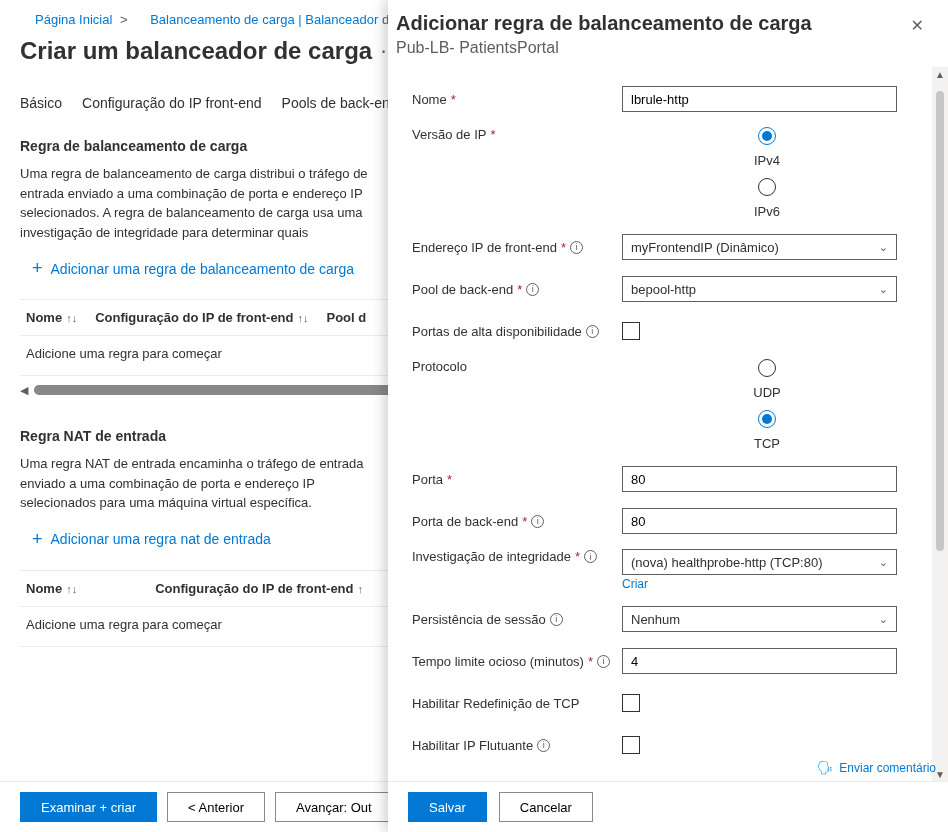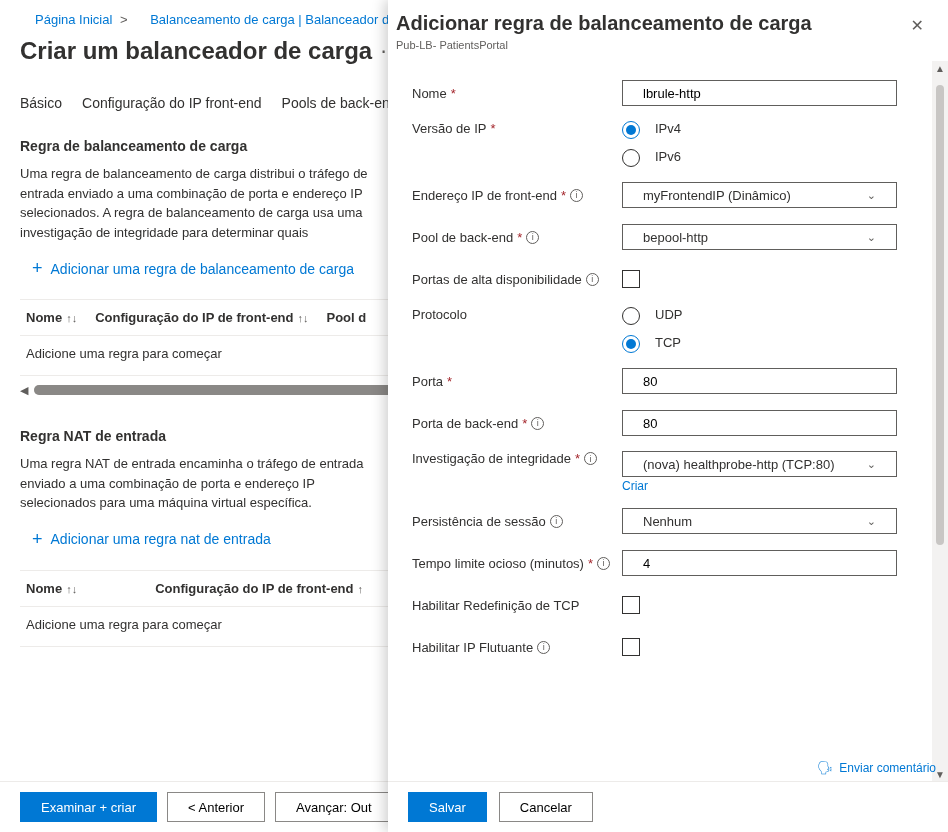--- a/index.html
+++ b/index.html
@@ -33,40 +33,40 @@
 .hscroll .thumb { position:absolute; left:0; top:0; width:60%; height:10px; background:#8a8886; border-radius:5px; }
 
 
 .bottom-bar { position:absolute; left:0; bottom:0; width: 948px; border-top:1px solid #edebe9; background:#fff; padding: 10px 20px; display:flex; gap:10px; }
 .btn { height: 30px; padding: 0 20px; font-size: 13px; border: 1px solid #8a8886; background:#fff; cursor:pointer; }
 .btn.primary { background:#0078d4; color:#fff; border-color:#0078d4; }
 
 .panel { position:absolute; right:0; top:0; width: 560px; height: 832px; background:#fff; box-shadow: -4px 0 12px rgba(0,0,0,.18); display:flex; flex-direction:column; }
 .panel-header { padding: 12px 20px 10px 8px; display:flex; justify-content:space-between; align-items:flex-start; }
 .panel-title { font-size: 20px; font-weight:600; }
-.panel-sub { font-size: 11px; color:#605e5c; margin-top:4px; }
+.panel-sub { font-size: 16px; color:#605e5c; margin-top:4px; }
 .close-x { font-size: 16px; color:#605e5c; cursor:pointer; padding:4px; }
 
 .panel-body-wrap { flex:1; display:flex; overflow:hidden; position:relative; }
 .panel-body { flex:1; overflow-y:auto; padding: 18px 20px 40px 24px; }
 .vscroll { width: 16px; background: #f3f2f1; position:relative; display:flex; flex-direction:column; align-items:center; }
 .vscroll .arrow { font-size:10px; color:#605e5c; height:14px; display:flex; align-items:center; }
 .vscroll .track { flex:1; width:16px; position:relative; }
 .vscroll .thumb { position:absolute; top:10px; width:8px; left:4px; height:460px; background:#c8c6c4; border-radius:4px; }
 
 .form-row { display:flex; align-items:center; min-height: 28px; margin-bottom: 14px; }
 .form-label { width: 210px; font-size:13px; display:flex; align-items:center; gap:4px; }
 .req { color:#a4262c; }
 .info-icon { display:inline-flex; width:13px; height:13px; border:1px solid #605e5c; border-radius:50%; align-items:center; justify-content:center; font-size:9px; color:#605e5c; }
 .form-control { flex: 1; }
-input[type=text].txt, .select { width: 275px; height: 26px; border:1px solid #605e5c; padding: 2px 20px; font-size:13px; background:#fff; }
+input[type=text].txt, .select { width: 275px; height: 26px; border:1px solid #605e5c; padding: 2px 8px; font-size:13px; background:#fff; }
 .select { display:flex; align-items:center; justify-content:space-between; cursor:pointer; }
 .chev { font-size: 11px; color:#605e5c; }
 .radio-group { display:flex; flex-direction:column; gap:10px; }
-.radio-item { display:flex; gap:15px; font-size:13px; }
+.radio-item { display:flex; align-items:center; gap:8px; font-size:13px;flex-direction:column; }
 .radio { width:18px; height:18px; border:1px solid #323130; border-radius:50%; display:flex; align-items:center; justify-content:center; }
 .radio.sel { border-color:#0078d4; }
 .radio.sel .dot { width:10px; height:10px; background:#0078d4; border-radius:50%; }
 .checkbox { width:18px; height:18px; border:1px solid #323130; background:#fff; }
 .link-under { font-size:12px; color:#0078d4; margin-top:2px; cursor:pointer; }
 
 .panel-footer { border-top:1px solid #edebe9; padding: 10px 20px; display:flex; gap:12px; align-items:center; position:relative; }
 .feedback { position:absolute; right:12px; top:-22px; color:#0078d4; font-size:12px; display:flex; align-items:center; gap:6px; cursor:pointer; }
 .feedback-icon { font-size:13px; }
 

